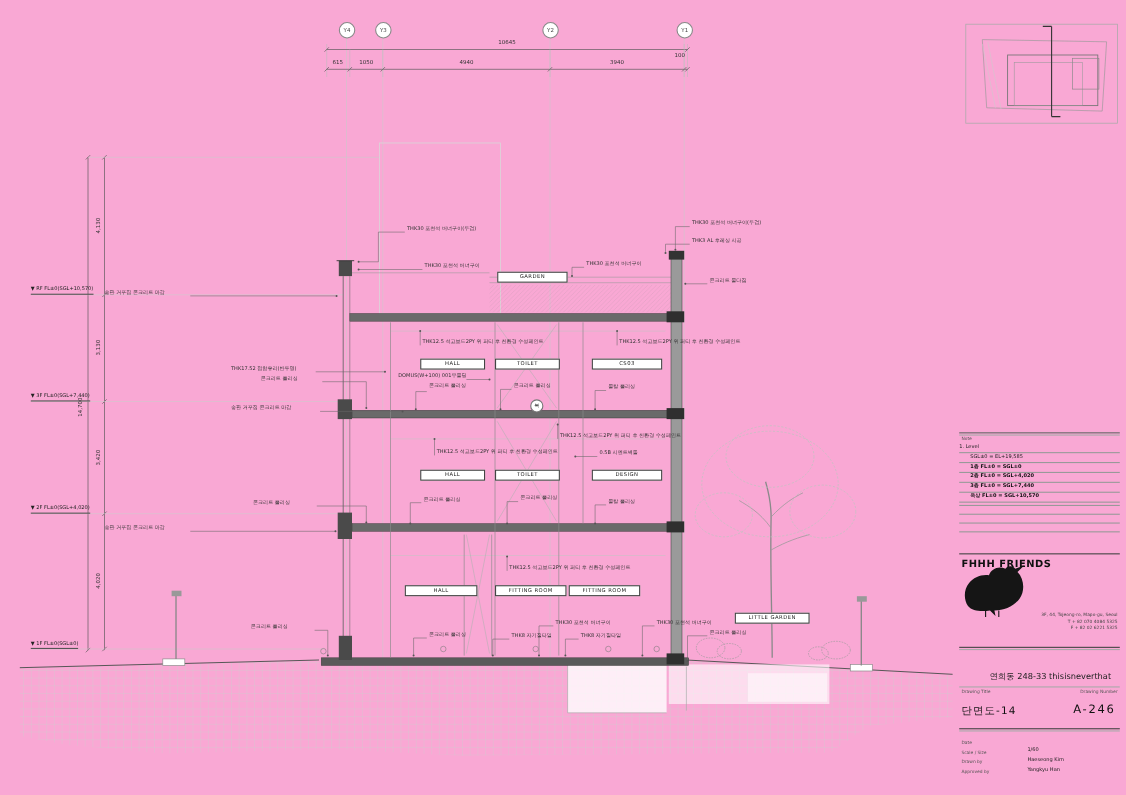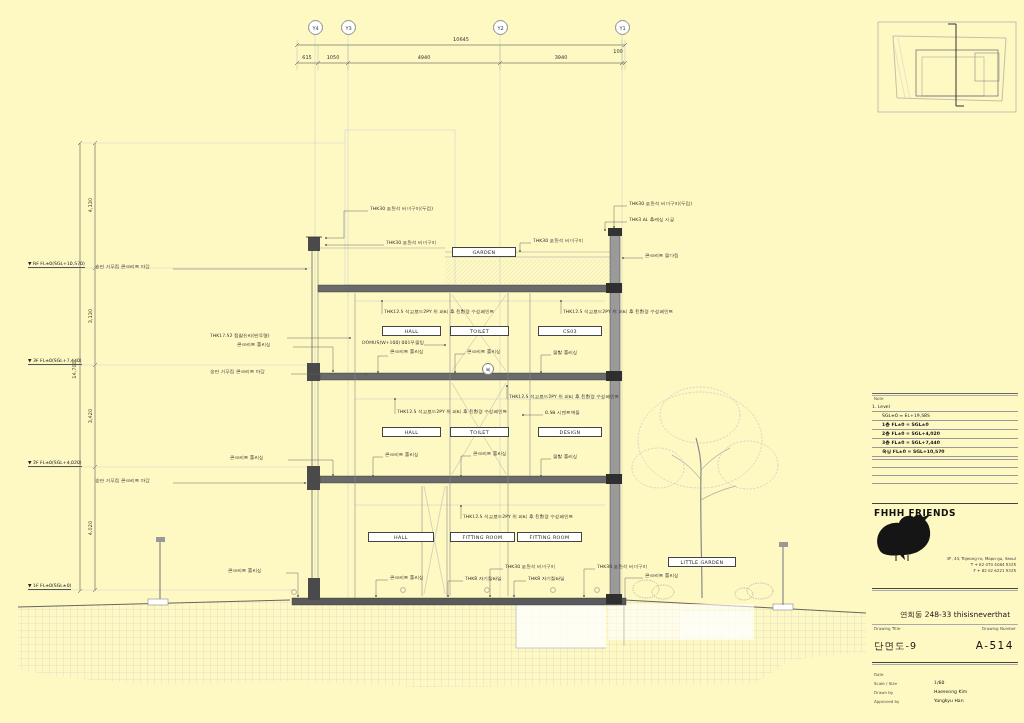--- a/index.html
+++ b/index.html
@@ -1,16 +1,16 @@
 <!DOCTYPE html>
 <html><head>
 <meta charset="utf-8">
 <style>
   html,body{margin:0;padding:0;background:#fff;}
-  #sheet{position:relative;width:1024px;height:723px;background:#fef9c3;overflow:hidden;
+  #sheet{position:relative;width:1024px;height:723px;background:#f9a8d4;overflow:hidden;
          font-family:"DejaVu Sans",sans-serif;}
   #drawing-svg{position:absolute;left:0;top:0;}
   #labels{position:absolute;left:0;top:0;width:1024px;height:723px;}
   .lab{position:absolute;font-size:4.6px;color:#333;white-space:nowrap;line-height:1;}
   .room{position:absolute;height:8px;border:0.8px solid #444;background:#fff;
         font-size:4.8px;color:#222;display:flex;align-items:center;justify-content:center;
         letter-spacing:0.4px;white-space:nowrap;}
   .bubble{position:absolute;width:13px;height:13px;border:0.8px solid #888;border-radius:50%;
         font-size:5px;color:#444;background:#fff;display:flex;align-items:center;justify-content:center;}
   .dimt{position:absolute;font-size:5px;color:#333;transform:translateX(-50%);white-space:nowrap;line-height:1;}
@@ -298,22 +298,22 @@
       <div>T + 82 070 4084 5325</div>
       <div>F + 82 02 6221 5325</div>
     </div>
 
     <div class="rule thick" style="top:588px"></div>
     <div class="rule light" style="top:590px"></div>
     <div id="project-name">연희동 248-33 thisisneverthat</div>
     <div class="rule light" style="top:624px"></div>
     <div class="tb-tiny" id="dt-label">Drawing Title</div>
     <div class="tb-tiny" id="dn-label" style="position:absolute">Drawing Number</div>
-    <div id="dt-val">단면도-9</div>
-    <div id="dn-val">A-514</div>
+    <div id="dt-val">단면도-14</div>
+    <div id="dn-val">A-246</div>
     <div class="rule thick" style="top:662px"></div>
     <div class="rule light" style="top:664px"></div>
     <div class="meta-label" style="top:672px">Date</div>
     <div class="meta-label" style="top:681px">Scale / Size</div>
     <div class="meta-val" style="top:680px">1/60</div>
     <div class="meta-label" style="top:690px">Drawn by</div>
     <div class="meta-val" style="top:689px">Haeseong Kim</div>
     <div class="meta-label" style="top:699px">Approved by</div>
     <div class="meta-val" style="top:698px">Yangkyu Han</div>
   </div>

